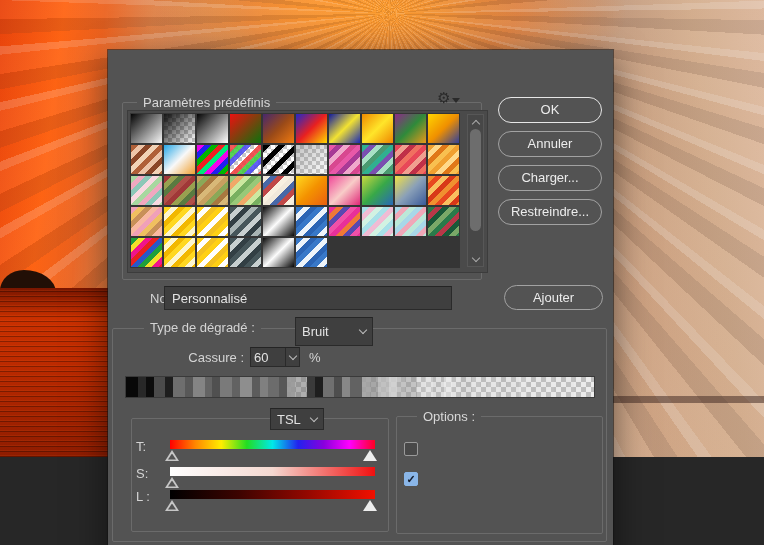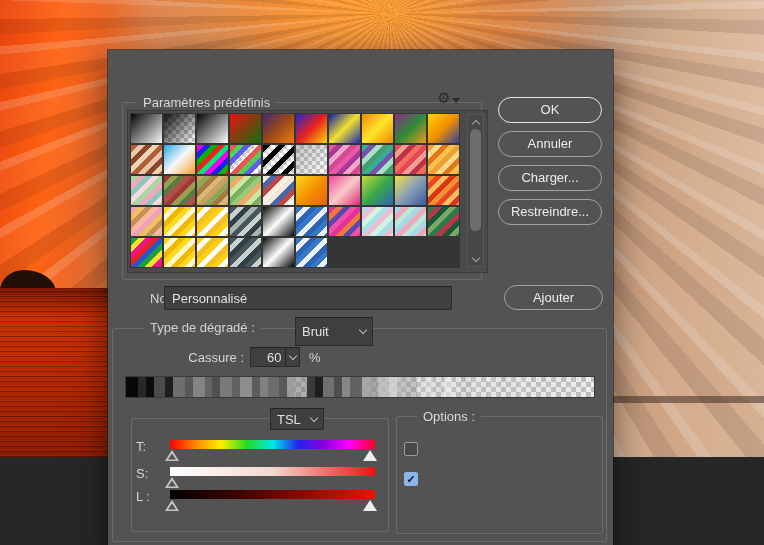--- a/index.html
+++ b/index.html
@@ -70,21 +70,21 @@
   .field { background:#3f3f3f; border:1px solid #2a2a2a; border-top-color:#242424; color:#e2e2e2; font-size:13px; }
   .name-input { position:absolute; left:56px; top:236px; width:288px; height:24px; padding:2px 7px; font-family:Liberation Sans, sans-serif; outline:none; }
 
   .g-outer { left:4px; top:278px; width:495px; height:214px; border-bottom:1px solid #6b6b6b; }
   .dd { position:absolute; display:flex; align-items:center; justify-content:space-between; padding:0 6px; cursor:pointer; }
   .chev { width:6px; height:6px; border-right:1.6px solid #bdbdbd; border-bottom:1.6px solid #bdbdbd; transform:rotate(45deg); margin-top:-3px; flex:none; }
   .dd-type { left:147px; top:267px; width:78px; height:29px;margin-left:40px; }
   .dd-tsl { left:162px; top:358px; width:54px; height:22px; }
 
   .spin { position:absolute; left:142px; top:297px; width:50px; height:20px; display:flex; align-items:center; cursor:pointer; }
-  .spin .val { flex:1; padding-left:16px; }
+  .spin .val { flex:1; padding-left:3px; }
   .spin .sep { width:1px; height:100%; background:#2a2a2a; }
   .spin .arr { width:13px; display:flex; justify-content:center; }
 
   .noise-bar { position:absolute; left:17px; top:326px; width:470px; height:22px; border:1px solid #3a3a3a;
     background:repeating-conic-gradient(#bdbdbd 0% 25%, #f1f1f1 0% 50%) 0 0 / 10px 10px; display:flex; }
   .noise-bar div { height:100%; }
 
   .g-model { left:23px; top:368px; width:258px; height:114px; }
   .g-options { left:288px; top:366px; width:207px; height:118px; }
   .g-options .legend { left:20px; }

